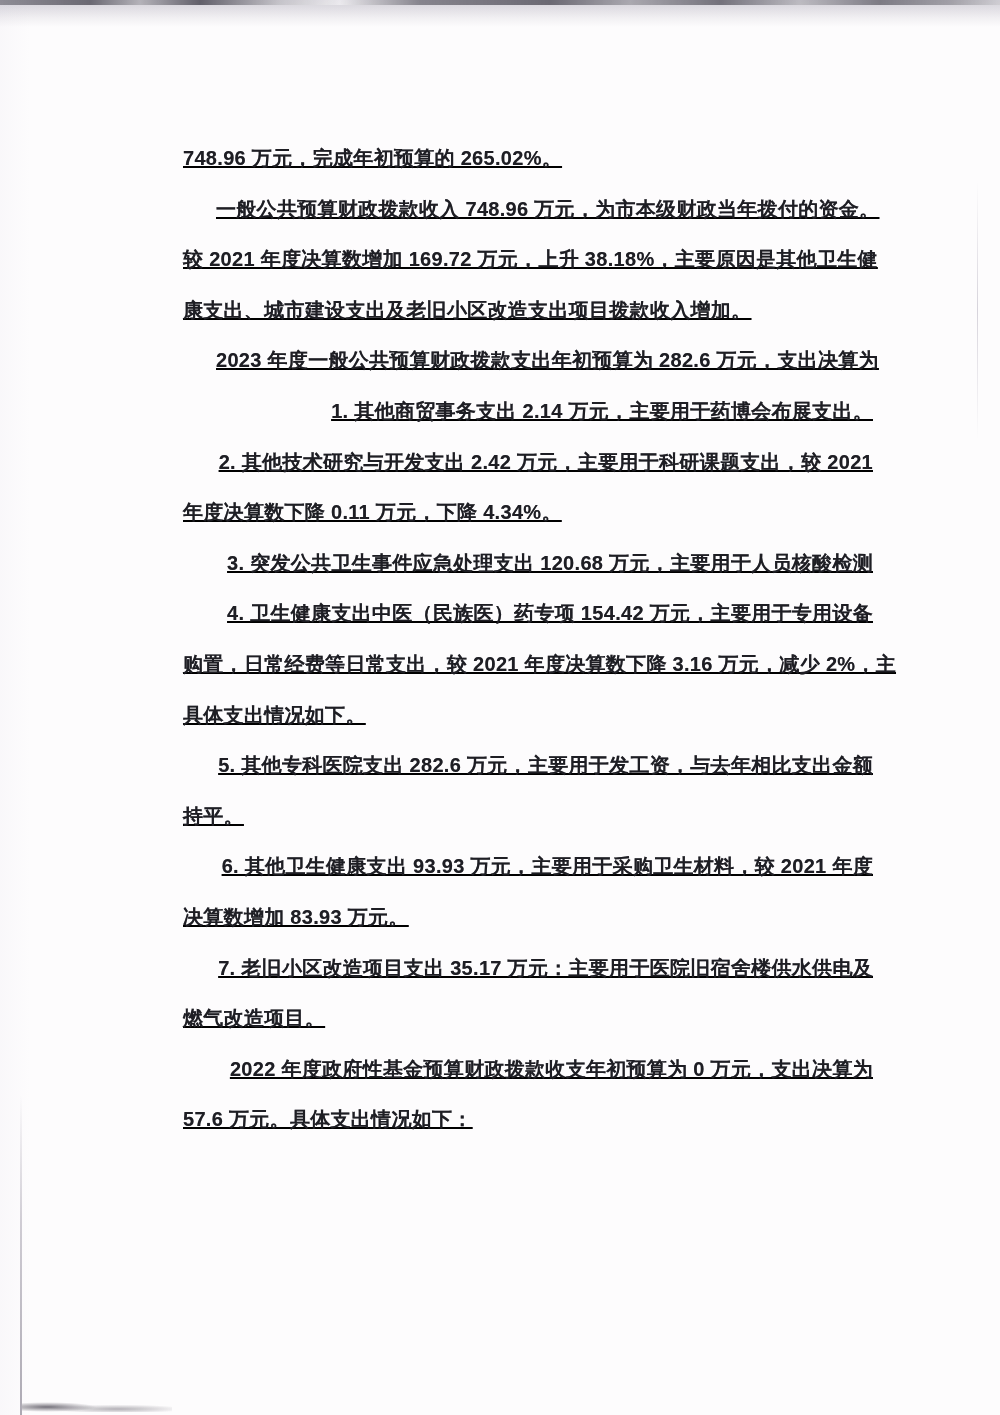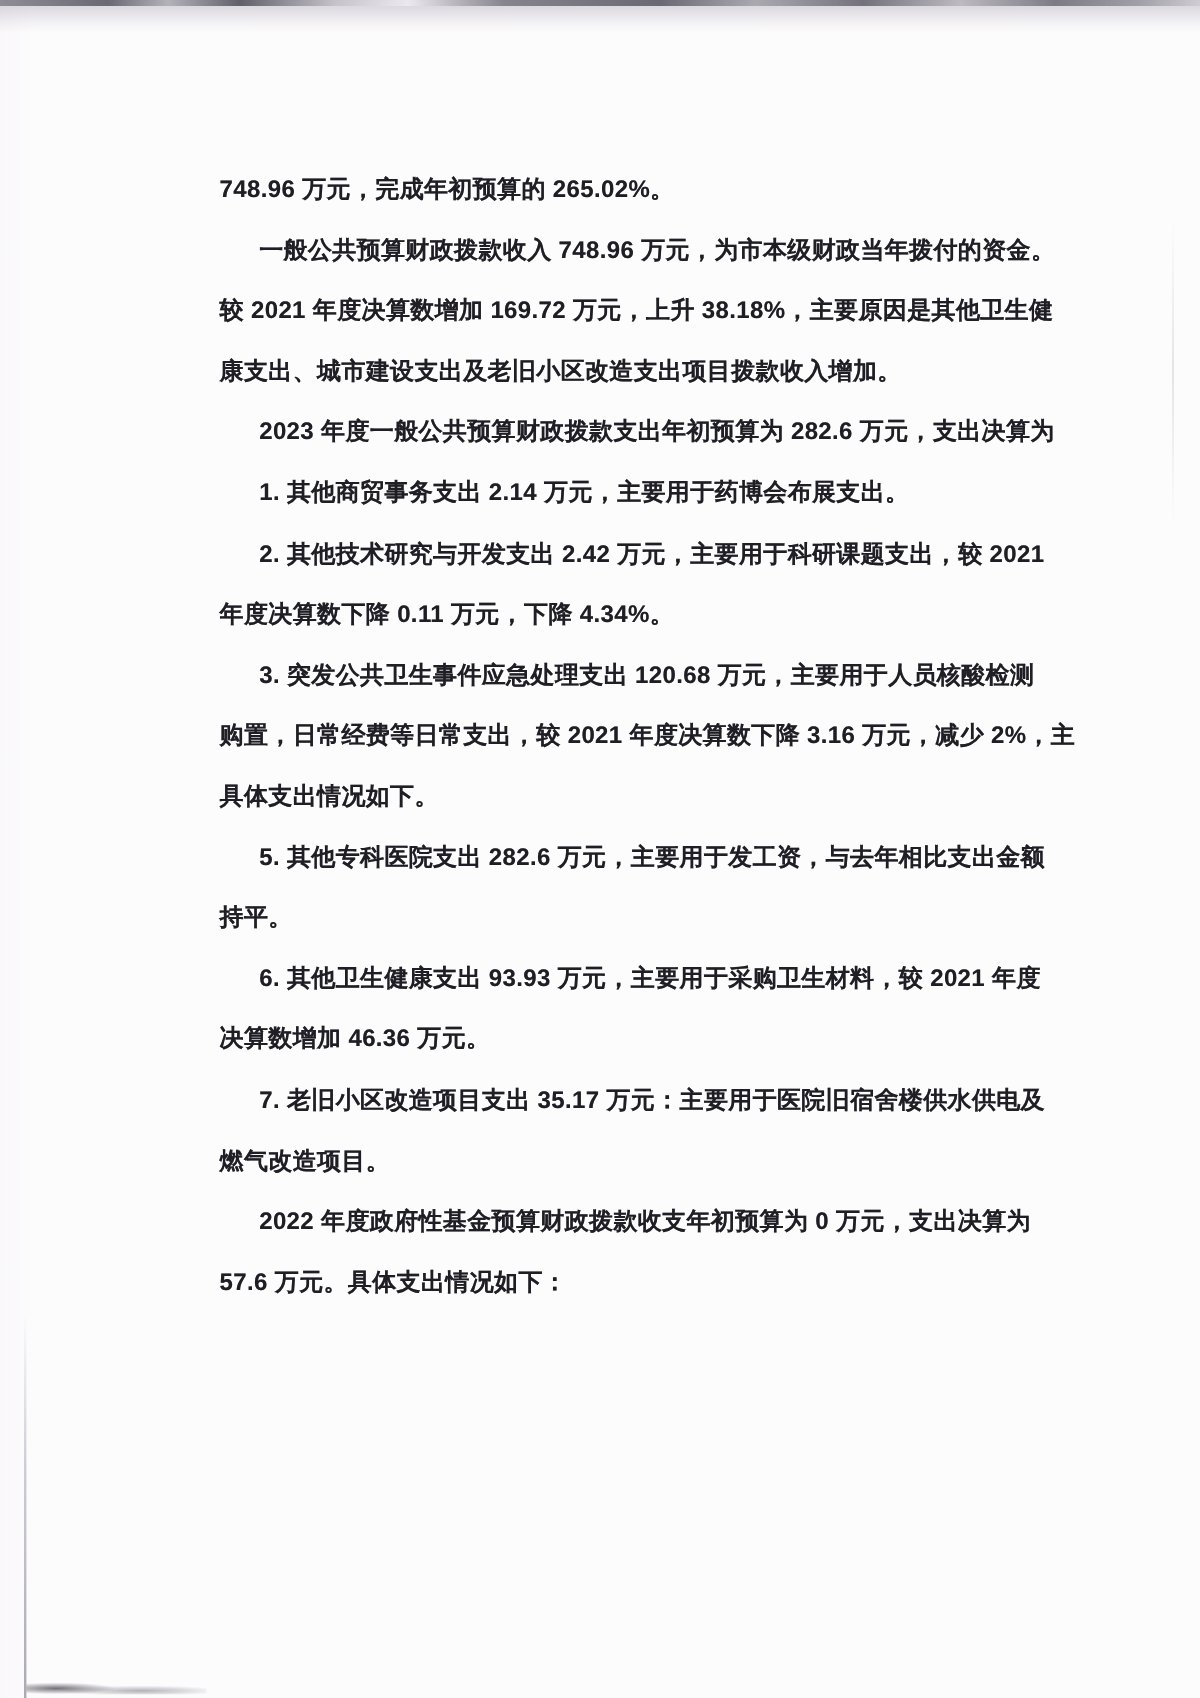--- a/index.html
+++ b/index.html
@@ -64,33 +64,35 @@
     background:
       radial-gradient(ellipse 70px 7px at 25px 9px, rgba(70,66,78,0.75), rgba(70,66,78,0) 70%),
       radial-gradient(ellipse 90px 6px at 95px 11px, rgba(90,86,98,0.45), rgba(90,86,98,0) 75%);
     filter: blur(0.6px);
   }
   .body-text {
     position: absolute;
     left: 183px;
     top: 133px;
     width: 690px;
+    text-decoration: underline;
   }
   .line {
     height: 50.6px;
     line-height: 50.6px;
     font-size: 20px;
     font-weight: 600;
     letter-spacing: 0.3px;
     color: #1e1e24;
     white-space: nowrap;
     text-shadow: 0 0 0.4px rgba(30,30,36,0.55);
   }
   .line.indent {
     padding-left: 33px;
+    text-align: right;
   }
 </style>
 </head>
 <body>
 
 <div class="page">
   <div class="top-edge"></div>
   <div class="top-edge-haze"></div>
   <div class="right-line"></div>
   <div class="left-line"></div>
@@ -100,24 +102,25 @@
 
   <div class="line">748.96 万元，完成年初预算的 265.02%。</div>
       <div class="line indent">一般公共预算财政拨款收入 748.96 万元，为市本级财政当年拨付的资金。</div>
       <div class="line">较 2021 年度决算数增加 169.72 万元，上升 38.18%，主要原因是其他卫生健</div>
       <div class="line">康支出、城市建设支出及老旧小区改造支出项目拨款收入增加。</div>
       <div class="line indent">2023 年度一般公共预算财政拨款支出年初预算为 282.6 万元，支出决算为</div>
       <div class="line indent">1. 其他商贸事务支出 2.14 万元，主要用于药博会布展支出。</div>
       <div class="line indent">2. 其他技术研究与开发支出 2.42 万元，主要用于科研课题支出，较 2021</div>
       <div class="line">年度决算数下降 0.11 万元，下降 4.34%。</div>
       <div class="line indent">3. 突发公共卫生事件应急处理支出 120.68 万元，主要用于人员核酸检测</div>
+      <div class="line indent">4. 卫生健康支出中医（民族医）药专项 154.42 万元，主要用于专用设备</div>
       <div class="line">购置，日常经费等日常支出，较 2021 年度决算数下降 3.16 万元，减少 2%，主</div>
       <div class="line">具体支出情况如下。</div>
       <div class="line indent">5. 其他专科医院支出 282.6 万元，主要用于发工资，与去年相比支出金额</div>
       <div class="line">持平。</div>
       <div class="line indent">6. 其他卫生健康支出 93.93 万元，主要用于采购卫生材料，较 2021 年度</div>
-      <div class="line">决算数增加 46.36 万元。</div>
+      <div class="line">决算数增加 83.93 万元。</div>
       <div class="line indent">7. 老旧小区改造项目支出 35.17 万元：主要用于医院旧宿舍楼供水供电及</div>
       <div class="line">燃气改造项目。</div>
       <div class="line indent">2022 年度政府性基金预算财政拨款收支年初预算为 0 万元，支出决算为</div>
       <div class="line">57.6 万元。具体支出情况如下：</div>
     </div>
 </div>
 
 </body></html>

